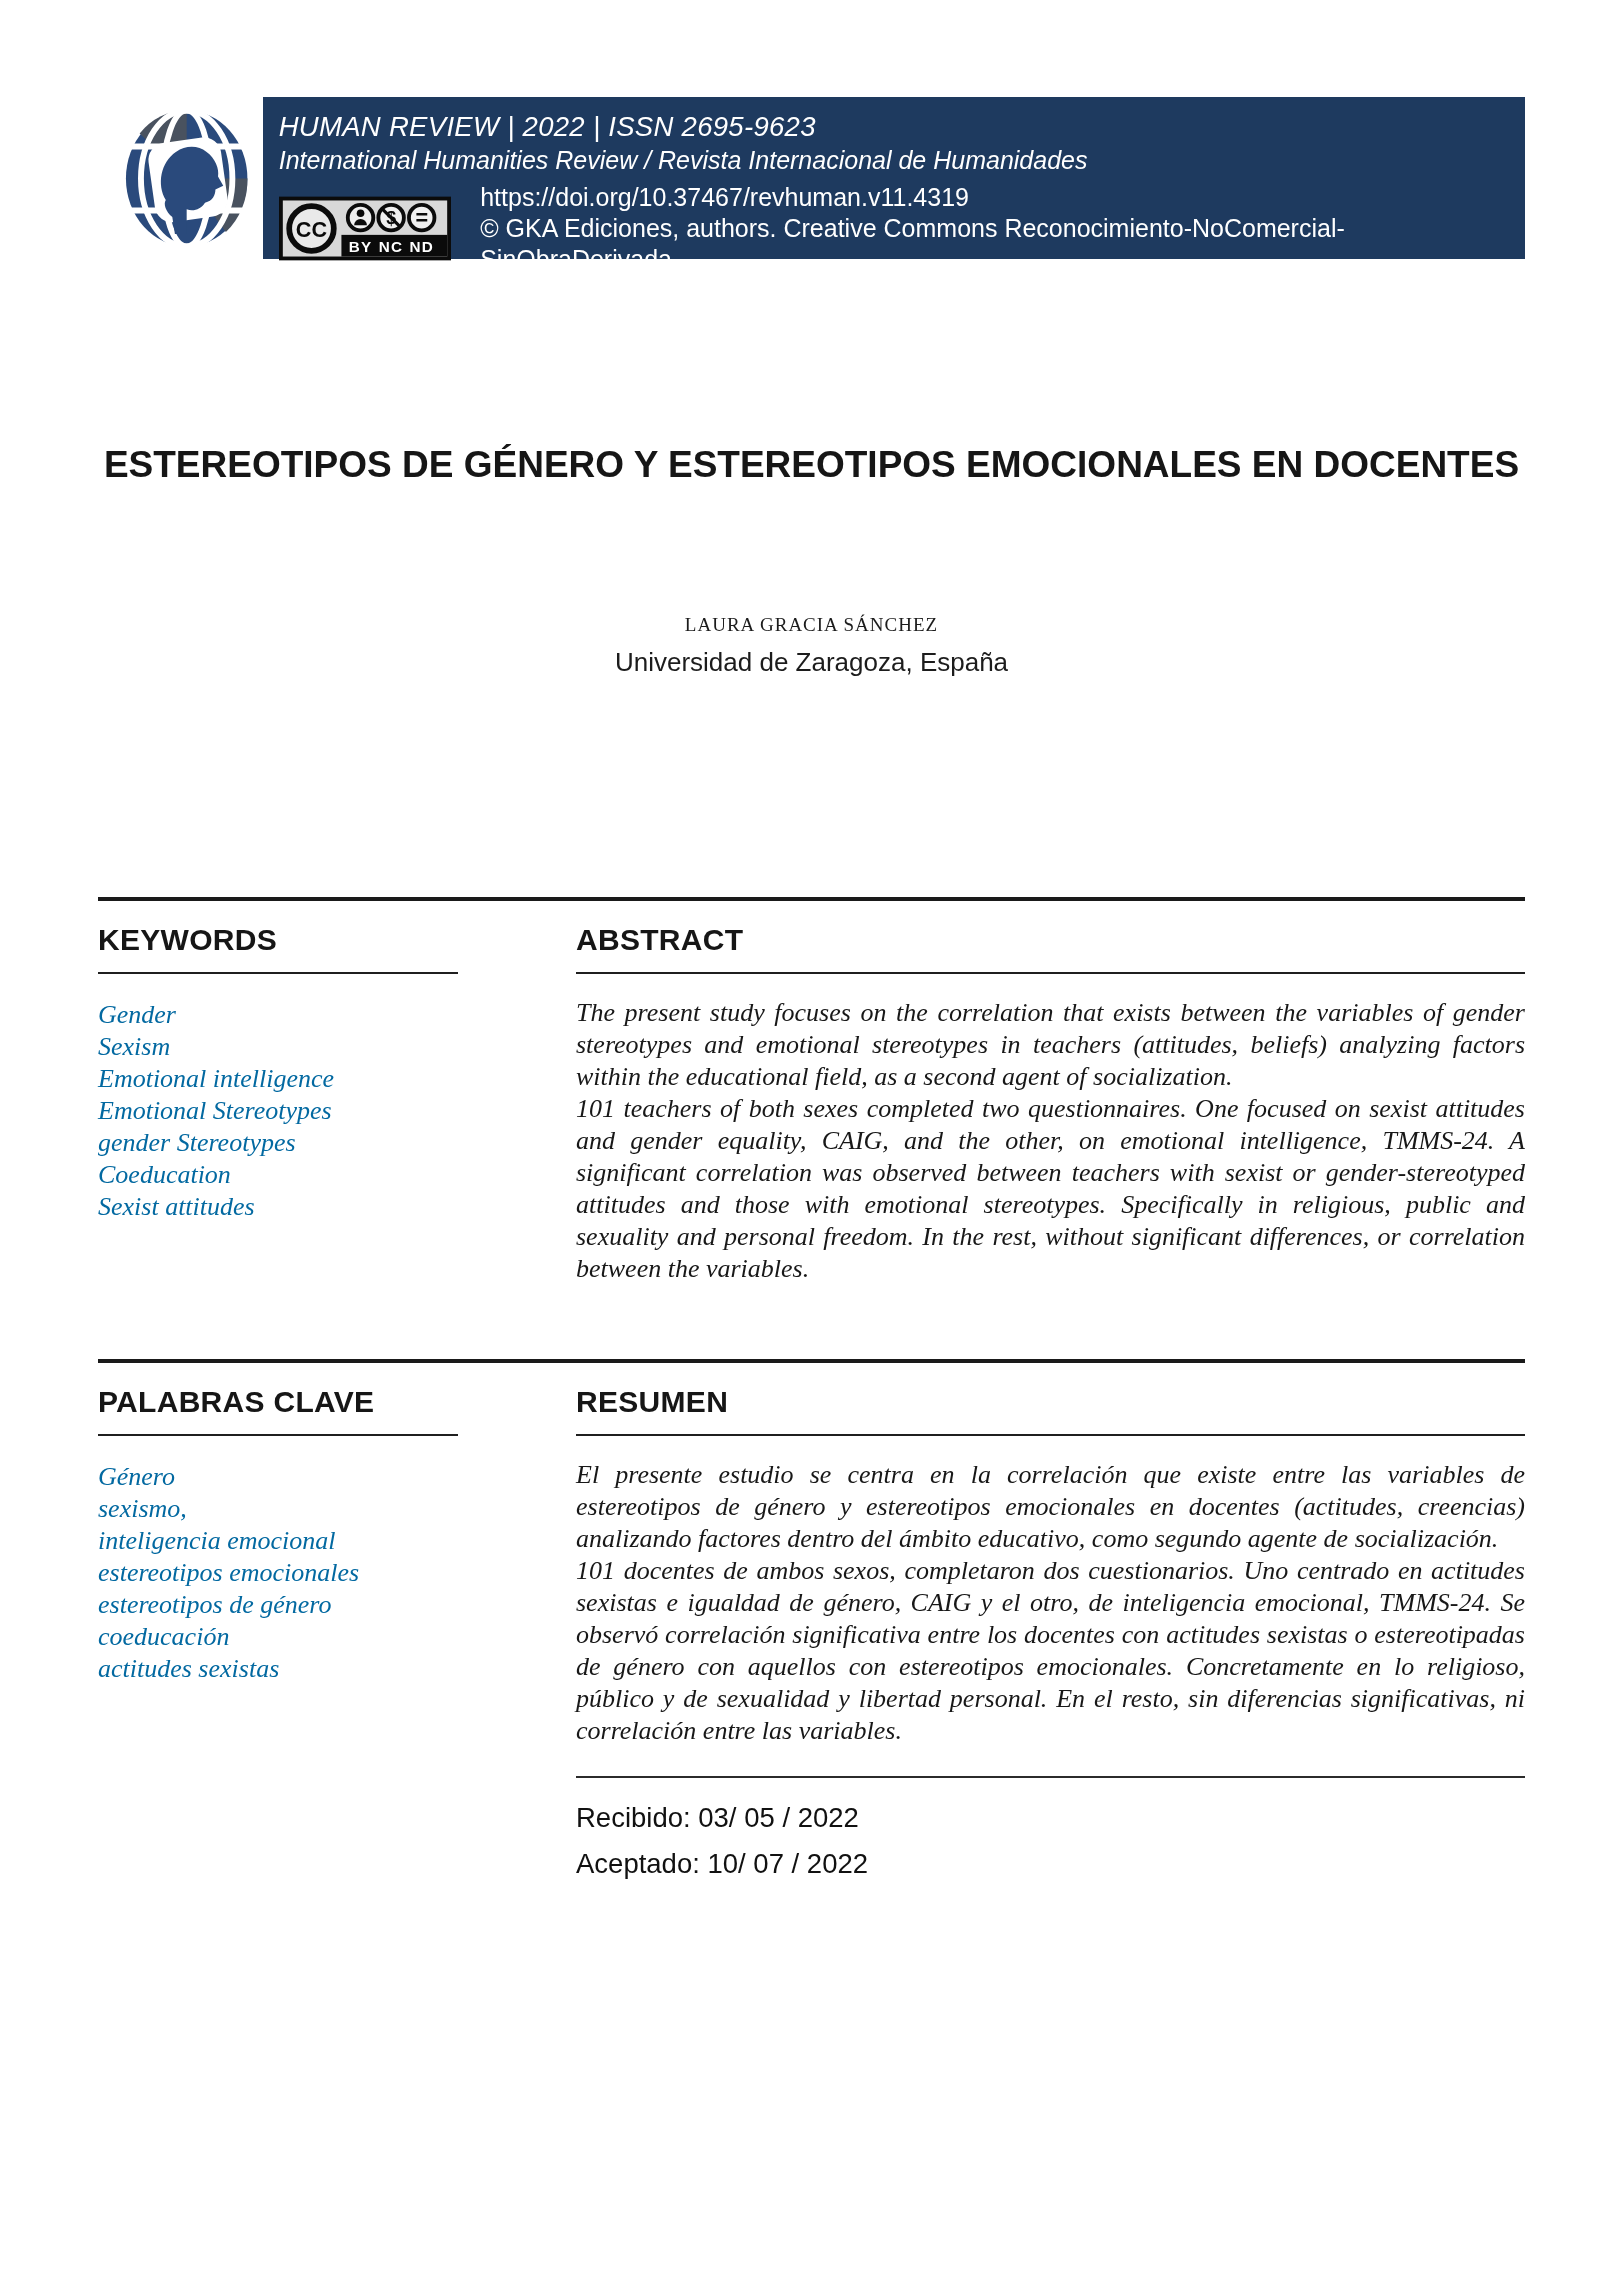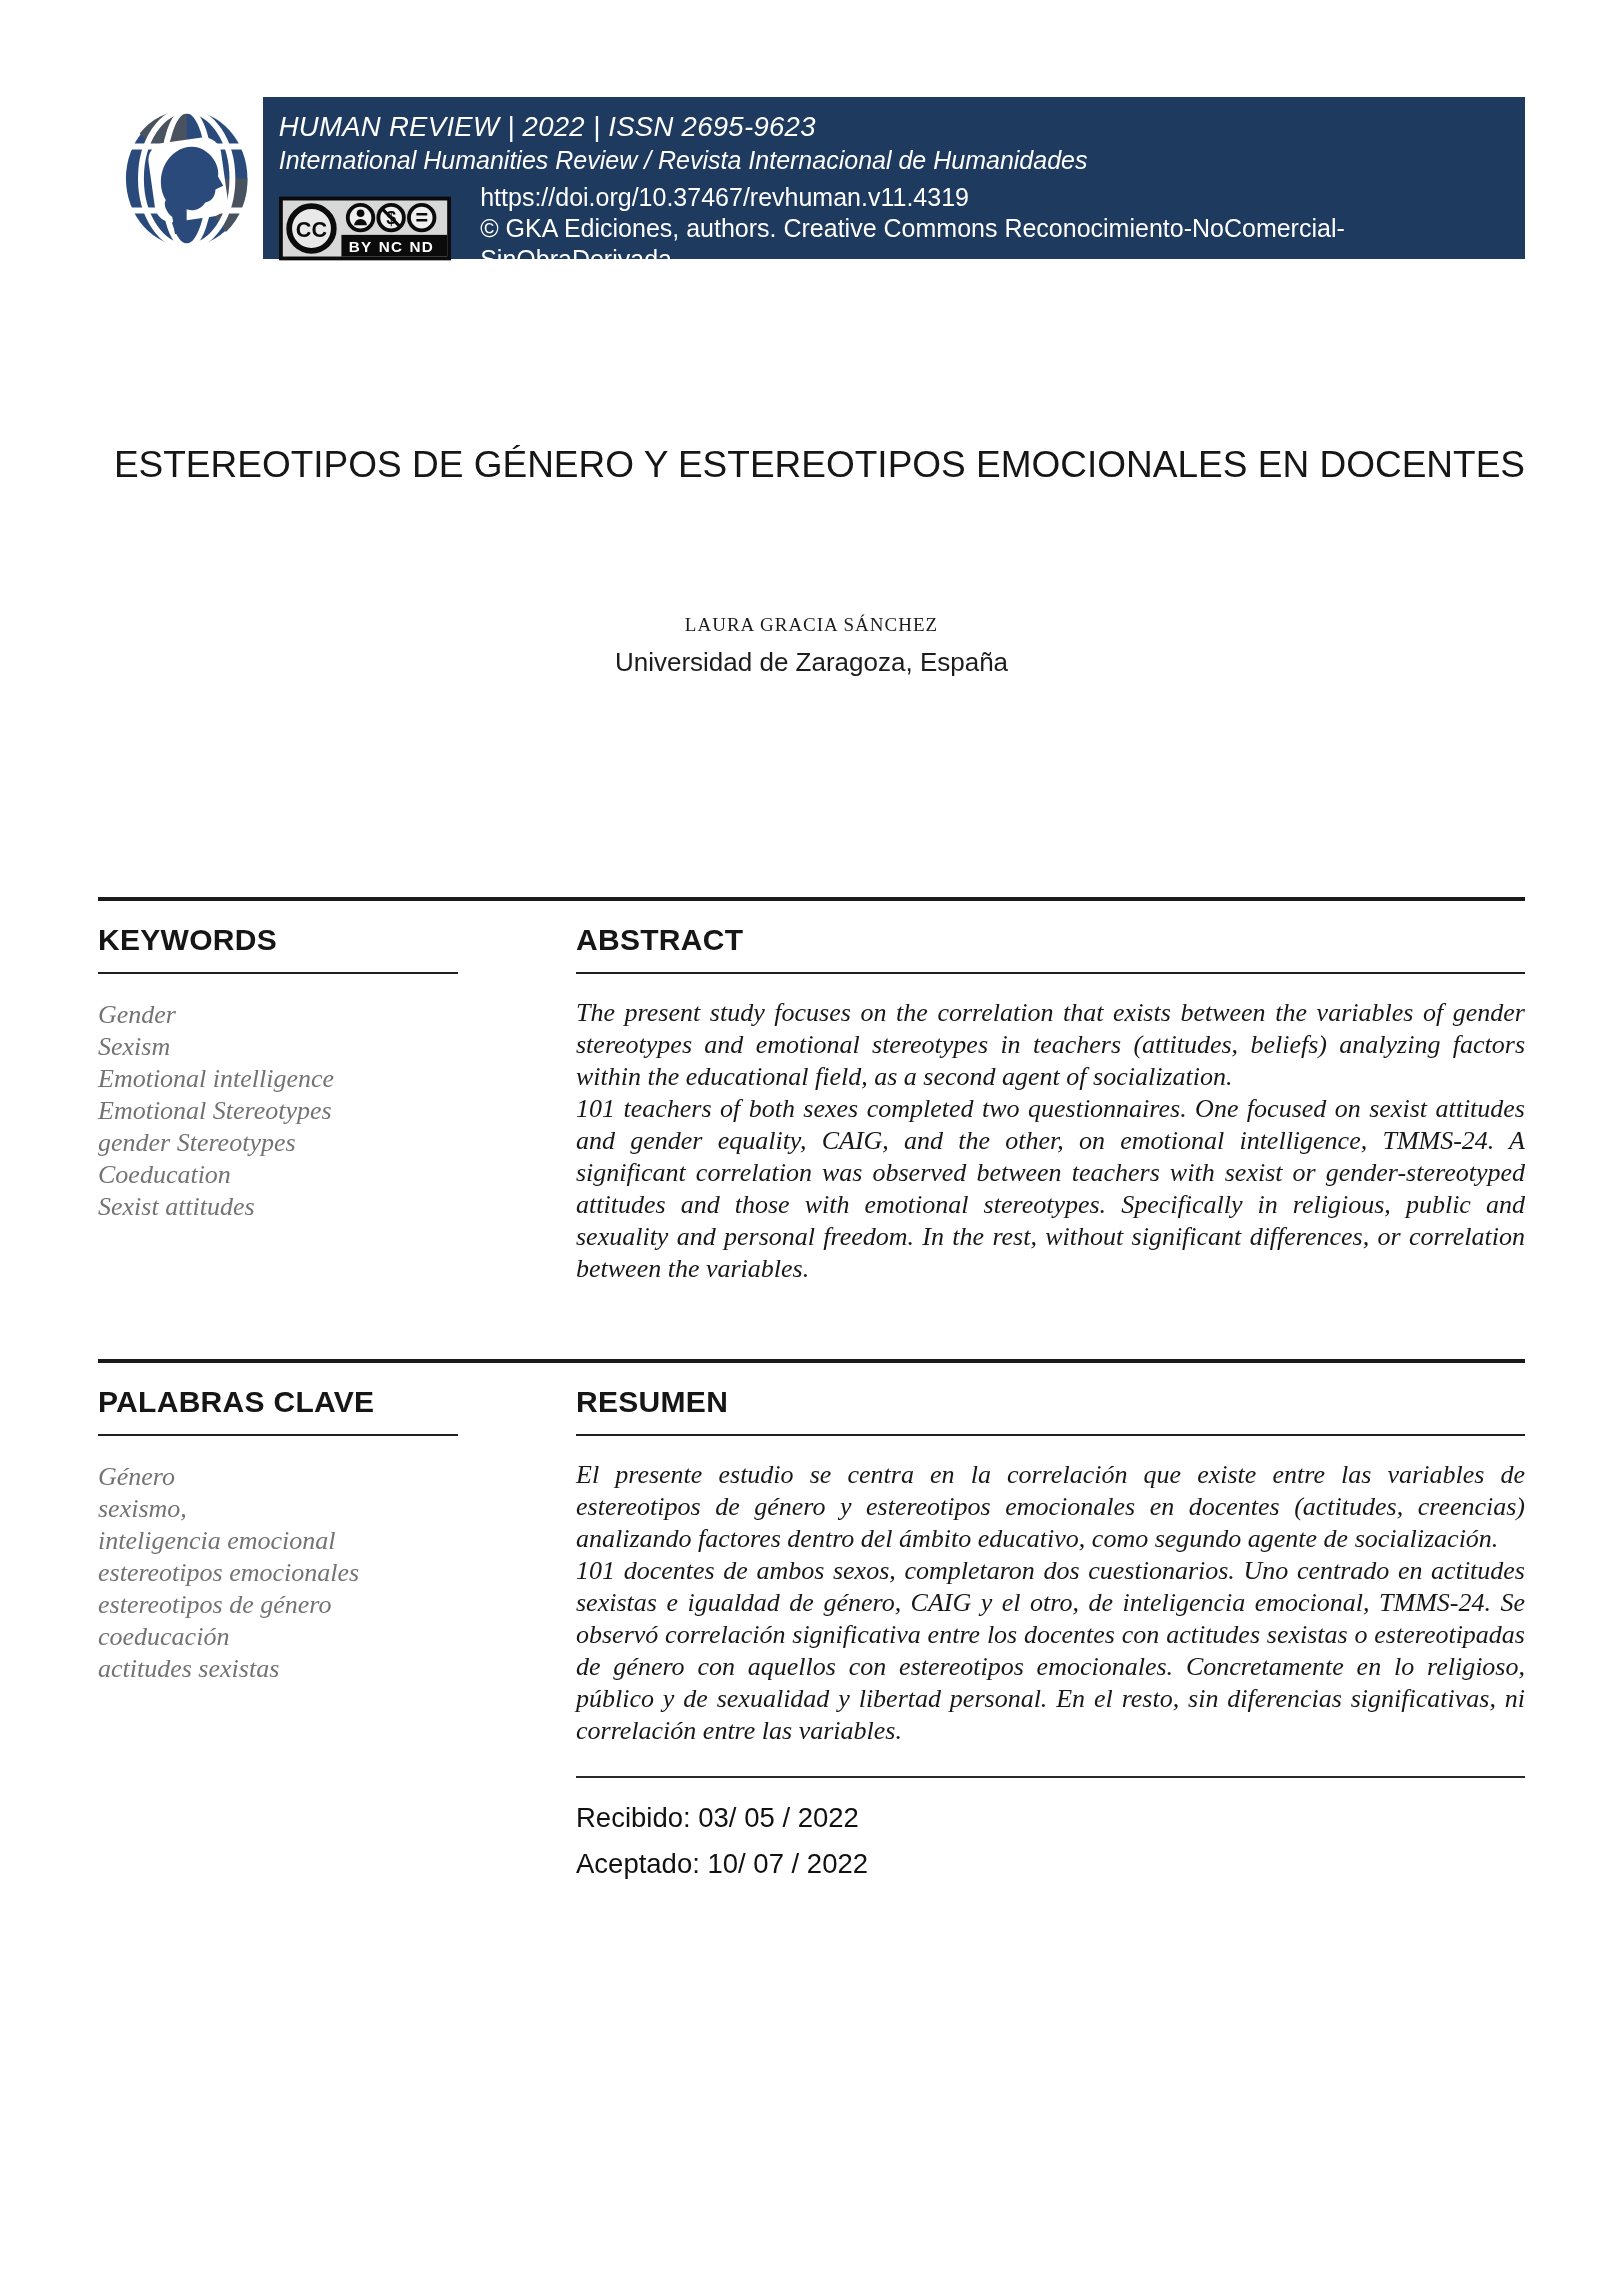--- a/index.html
+++ b/index.html
@@ -51,23 +51,23 @@
     margin-top: 4.6px;
   }
   .banner-links { font-size: 25px; line-height: 31px; }
   .doi-line { display: block; }
   .copyright-line { display: block; }
 
   
   .title {
     position: absolute;
     left: 98px; top: 419px; width: 1427px;
-    text-align: right;
+    text-align: center;
     font-size: 37px;
-    font-weight: normal;
+    font-weight: bold;
     color: #161616;
     letter-spacing: 0px;
   }
   .subtitle {
     position: absolute;
     left: 98px; top: 538px; width: 1427px;
     text-align: center;
     font-size: 26px;
     color: #1c1c1c;
   }
@@ -111,21 +111,21 @@
     line-height: 33px;
   }
   .kw-list {
     list-style: none;
     margin: 25px 0 0 0;
     padding: 0;
     font-family: "Liberation Serif", serif;
     font-style: italic;
     font-size: 26px;
     line-height: 32px;
-    color: #737373;
+    color: #0369a1;
   }
   .body-text {
     margin-top: 23.6px;
     font-family: "Liberation Serif", serif;
     font-style: italic;
     font-size: 26px;
     line-height: 32px;
     text-align: justify;
     color: #181818;
   }

